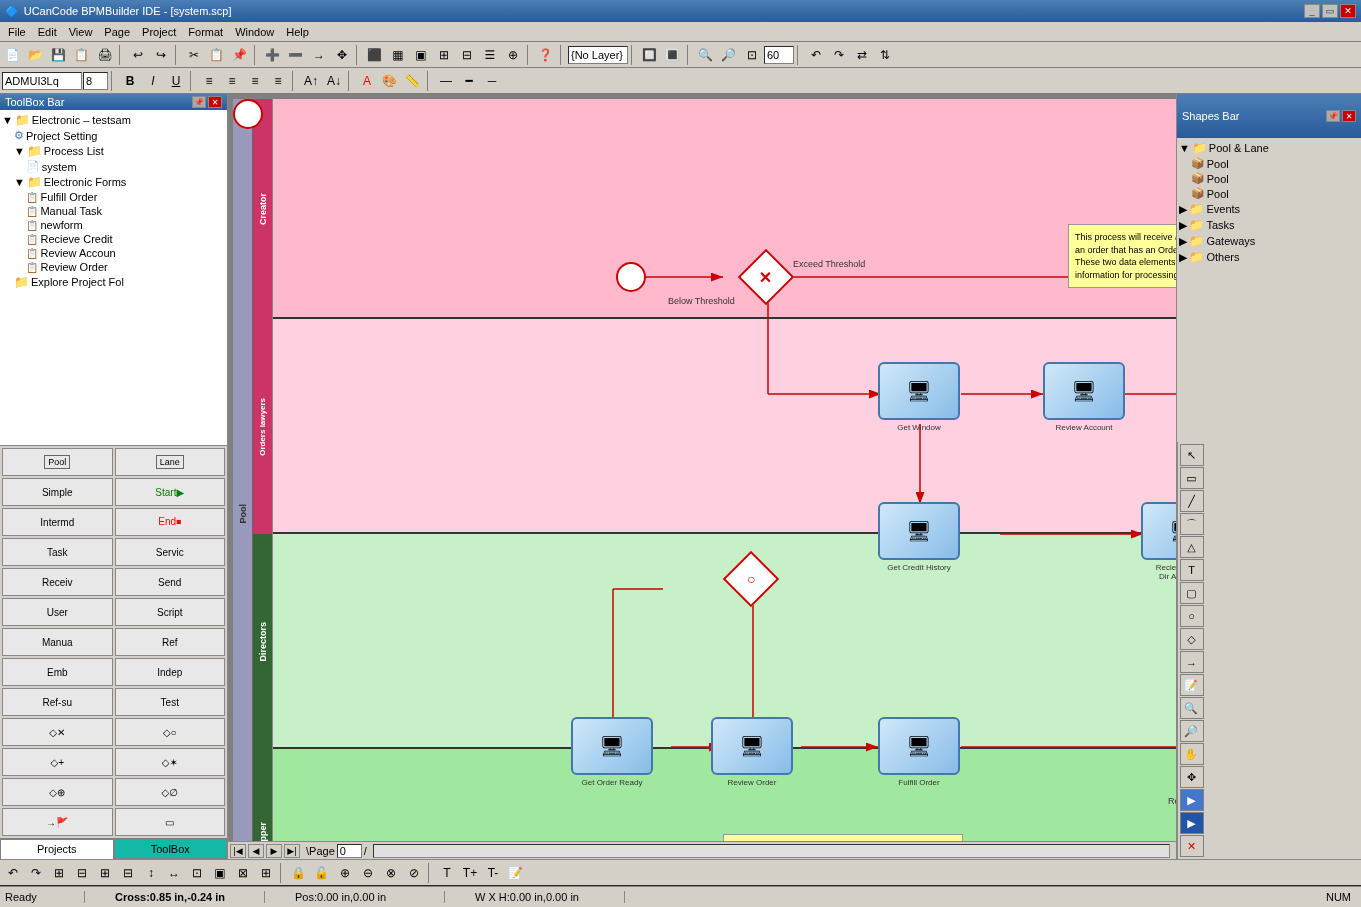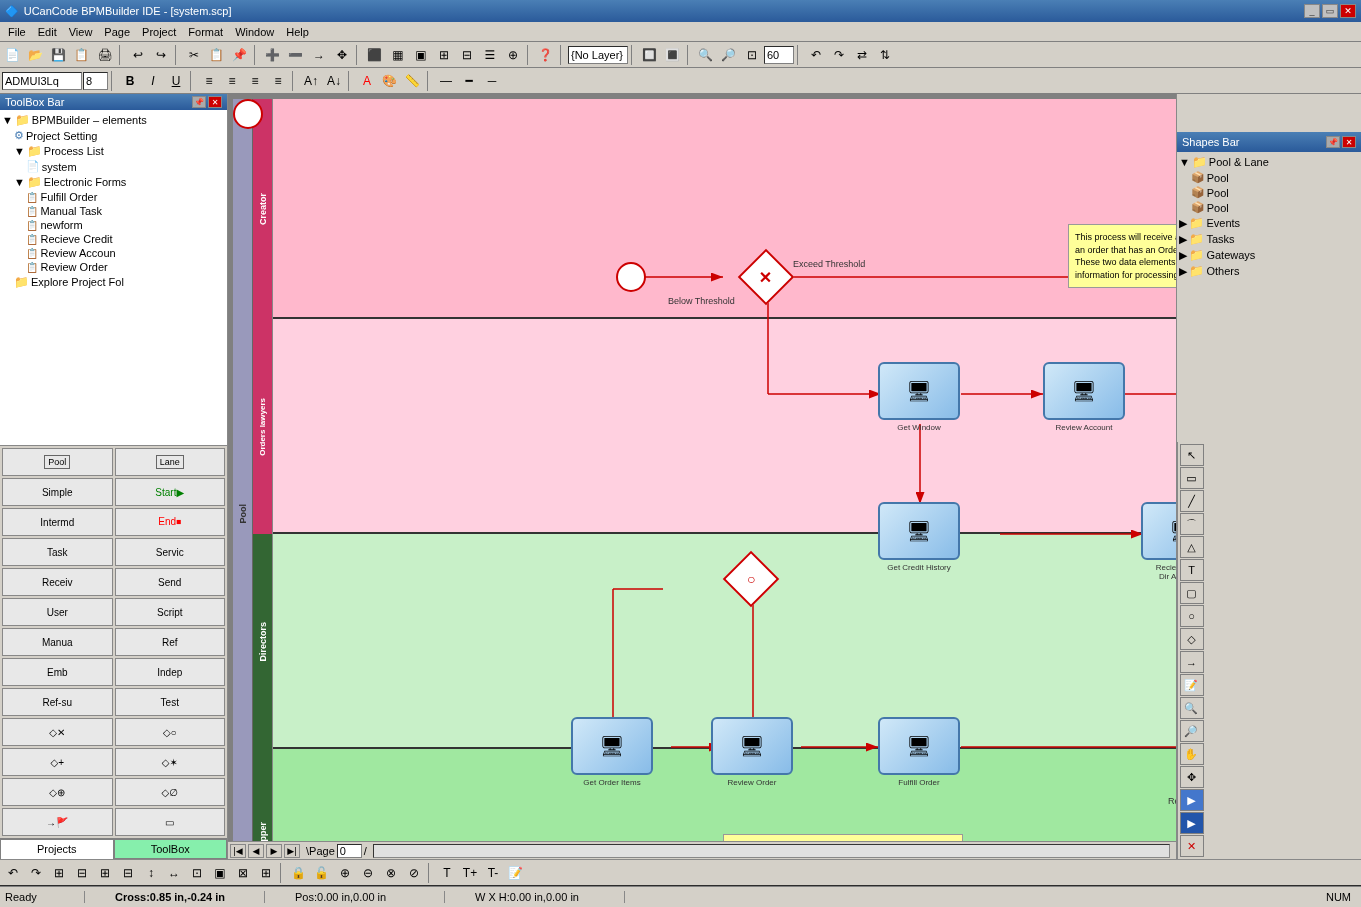--- a/index.html
+++ b/index.html
@@ -27,21 +27,21 @@
     #tree-area { flex: 1; background: white; overflow: auto; padding: 2px; font-size: 11px; }
     .tree-item { display: flex; align-items: center; gap: 2px; padding: 1px 0; cursor: pointer; white-space: nowrap; }
     .tree-indent1 { margin-left: 12px; }
     .tree-indent2 { margin-left: 24px; }
     .folder-icon { color: #f5a623; font-size: 12px; }
     .file-icon { color: #cc0000; font-size: 10px; }
     .proj-icon { color: #4a7fb5; font-size: 11px; }
     
     
     #toolbox-tabs { display: flex; background: #d4d0c8; border-top: 1px solid #808080; }
-    .tab-btn { flex: 1; padding: 3px 5px; font-size: 11px; border: 1px solid #808080; background: #86efac; cursor: pointer; text-align: center; }
+    .tab-btn { flex: 1; padding: 3px 5px; font-size: 11px; border: 1px solid #808080; background: #14b8a6; cursor: pointer; text-align: center; }
     .tab-btn.active { background: white; border-bottom: none; }
     
     
     #canvas-container { flex: 1; display: flex; flex-direction: column; background: #d4d0c8; overflow: hidden; }
     #canvas-scroll { flex: 1; overflow: auto; background: #9a9a9a; position: relative; }
     #canvas { position: relative; width: 1200px; height: 780px; background: white; }
     
     
     #rightpanel { width: 180px; background: #d4d0c8; border-left: 1px solid #808080; display: flex; flex-direction: column; }
     
@@ -179,21 +179,21 @@
       <div style="display:flex;gap:2px;">
         <span style="background:#aaa;border:1px solid #888;width:14px;height:12px;display:flex;align-items:center;justify-content:center;font-size:8px;">📌</span>
         <span style="background:#cc0000;color:white;border:1px solid #888;width:14px;height:12px;display:flex;align-items:center;justify-content:center;font-size:8px;">✕</span>
       </div>
     </div>
 
     <div id="tree-area" style="flex:1;background:white;overflow:auto;padding:2px;font-size:11px;">
       <div class="tree-item">
         <span>▼</span>
         <span class="folder-icon">📁</span>
-        <span>BPMBuilder – elements</span>
+        <span>Electronic – testsam</span>
       </div>
       <div class="tree-item tree-indent1">
         <span class="proj-icon">⚙</span>
         <span>Project Setting</span>
       </div>
       <div class="tree-item tree-indent1">
         <span>▼</span>
         <span class="folder-icon">📁</span>
         <span>Process List</span>
       </div>
@@ -420,21 +420,21 @@
         <div style="position:absolute;left:498px;top:460px;width:40px;height:40px;">
           <div style="width:40px;height:40px;background:white;border:2px solid #cc0000;transform:rotate(45deg);display:flex;align-items:center;justify-content:center;">
             <span style="transform:rotate(-45deg);font-size:14px;color:#cc0000;">○</span>
           </div>
         </div>
 
         <div style="position:absolute;left:338px;top:618px;display:flex;flex-direction:column;align-items:center;">
           <div class="process-task" style="width:82px;height:58px;background:linear-gradient(135deg,#d0e8f8,#88bce8);border:2px solid #4477aa;border-radius:6px;display:flex;flex-direction:column;align-items:center;justify-content:center;padding:3px;">
             <span style="font-size:20px;">🖥</span>
           </div>
-          <span class="task-name">Get Order Items</span>
+          <span class="task-name">Get Order Ready</span>
         </div>
 
         <div style="position:absolute;left:478px;top:618px;display:flex;flex-direction:column;align-items:center;">
           <div class="process-task" style="width:82px;height:58px;background:linear-gradient(135deg,#d0e8f8,#88bce8);border:2px solid #4477aa;border-radius:6px;display:flex;flex-direction:column;align-items:center;justify-content:center;padding:3px;">
             <span style="font-size:20px;">🖥</span>
           </div>
           <span class="task-name">Review Order</span>
         </div>
 
         <div style="position:absolute;left:645px;top:618px;display:flex;flex-direction:column;align-items:center;">
@@ -461,21 +461,21 @@
       <span>/</span>
 
       <div style="flex:1;height:14px;background:#e0e0e0;border:1px inset #888;margin:0 4px;"></div>
     </div>
 
   </div>
 
   <div id="rightpanel" style="width:185px;display:flex;background:#d4d0c8;border-left:1px solid #888;">
 
     <div style="flex:1;display:flex;flex-direction:column;overflow:hidden;">
-      <div style="background:linear-gradient(to bottom,#4a7fb5,#2a5a9a);color:white;padding:4px 5px;font-size:11px;display:flex;justify-content:space-between;align-items:center;margin-top:38px;">
+      <div style="background:linear-gradient(to bottom,#4a7fb5,#2a5a9a);color:white;padding:16px 5px;font-size:11px;display:flex;justify-content:space-between;align-items:center;">
         <span>Shapes Bar</span>
         <div style="display:flex;gap:2px;">
           <span style="background:#aaa;border:1px solid #888;width:14px;height:12px;display:flex;align-items:center;justify-content:center;font-size:8px;">📌</span>
           <span style="background:#cc0000;color:white;border:1px solid #888;width:14px;height:12px;display:flex;align-items:center;justify-content:center;font-size:8px;">✕</span>
         </div>
       </div>
       <div style="flex:1;overflow:auto;padding:2px;font-size:11px;background:#d4d0c8;">
         <div class="tree-item">
           <span>▼</span>
           <span class="folder-icon">📁</span>

